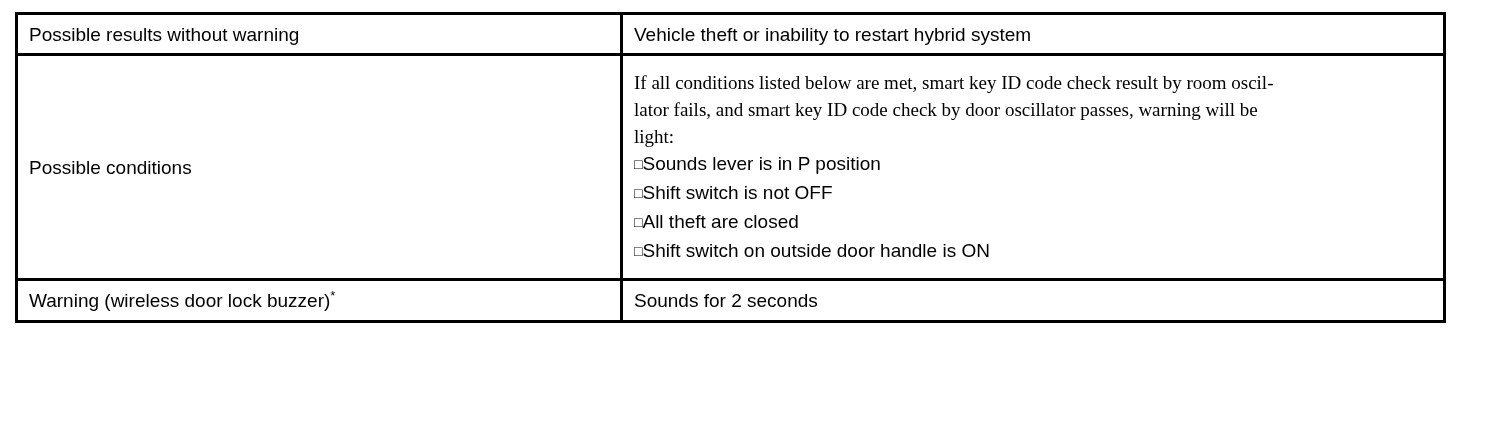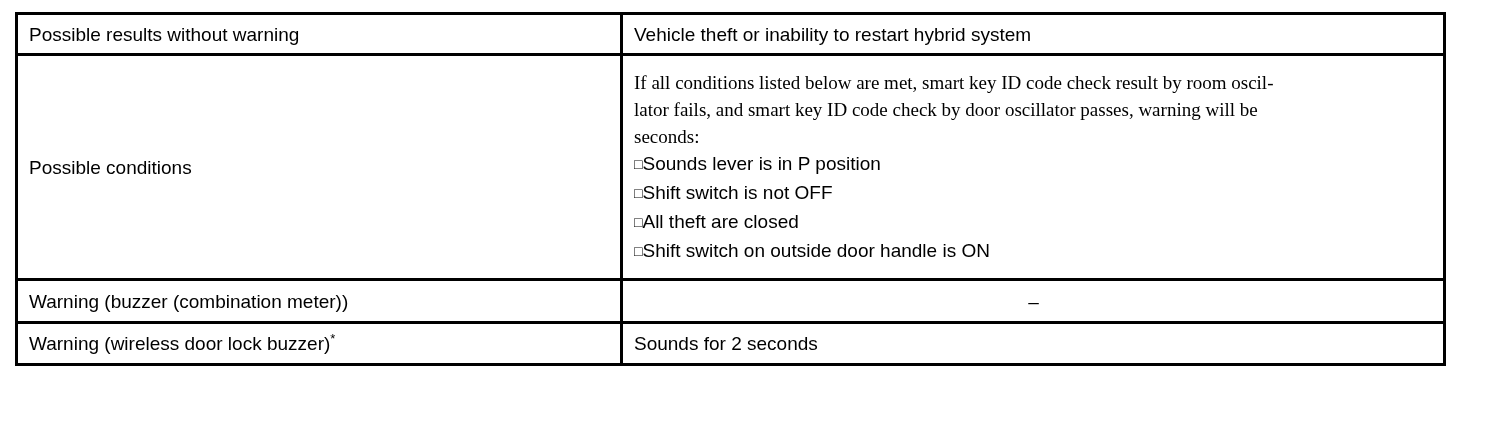--- a/index.html
+++ b/index.html
@@ -71,42 +71,38 @@
         <td>Possible results without warning</td>
         <td>Vehicle theft or inability to restart hybrid system</td>
       </tr>
 
       <tr class="r2">
         <td>Possible conditions</td>
         <td class="cell-top">
           <div class="lines">
             <div>If all conditions listed below are met, smart key ID code check result by room oscil-</div>
             <div>lator fails, and smart key ID code check by door oscillator passes, warning will be</div>
-            <div>seconds:</div>
+            <div>light:</div>
           </div>
           <div class="bullet-line">
             <span class="sq">□</span><span>Sounds lever is in P position</span>
           </div>
           <div class="bullet-line">
             <span class="sq">□</span><span>Shift switch is not OFF</span>
           </div>
           <div class="bullet-line">
             <span class="sq">□</span><span>All theft are closed</span>
           </div>
           <div class="bullet-line">
             <span class="sq">□</span><span>Shift switch on outside door handle is ON</span>
           </div>
         </td>
       </tr>
 
 
-      <tr class="r4">
-        <td>Warning (buzzer (combination meter))</td>
-        <td class="center">–</td>
-      </tr>
 
       <tr class="r5">
         <td>
           <span>Warning (wireless door lock buzzer)</span><sup class="star">*</sup>
         </td>
         <td>Sounds for 2 seconds</td>
       </tr>
     </tbody>
   </table>
 </div>

